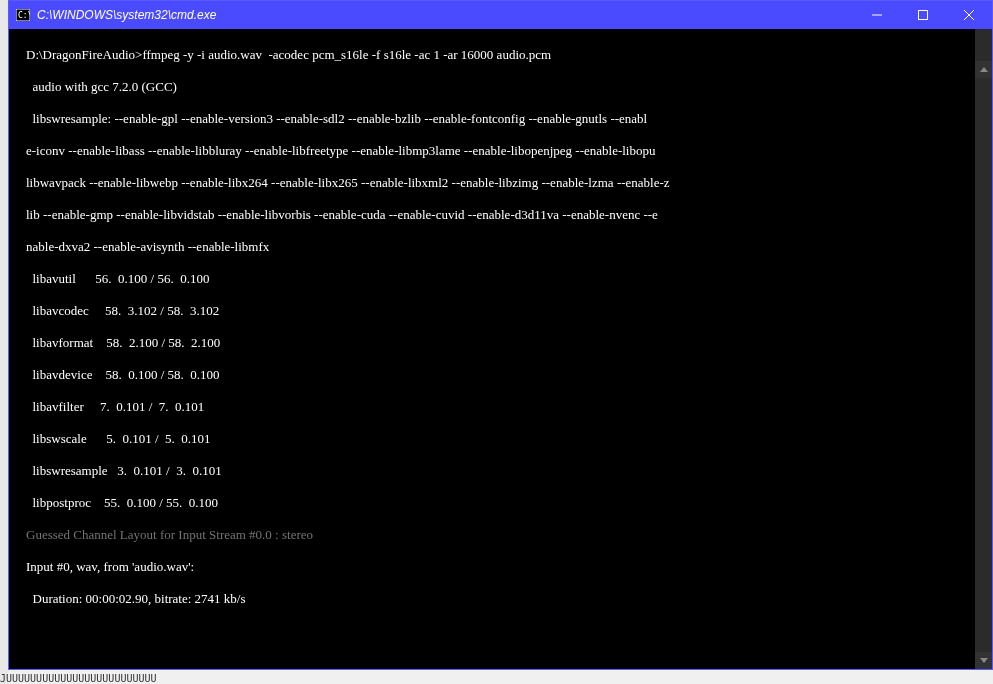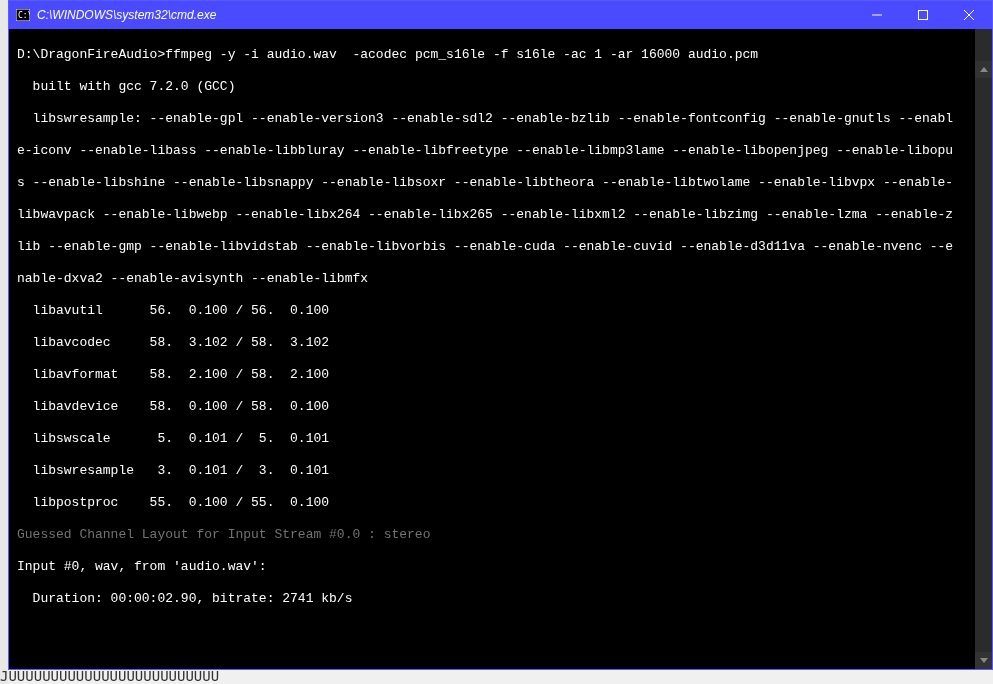--- a/index.html
+++ b/index.html
@@ -81,21 +81,21 @@
   position: relative;
   white-space: pre;
 }
 .terminal-content {
   position: absolute;
   left: 0;
   top: 2px;
   right: 17px;
   bottom: 0;
 }
-.line { padding-left: 8px; white-space: pre; }
+.line { padding-left: 17px; white-space: pre; font-family: Liberation Serif, serif; }
 .yellow { color: #737373; }
 .white { color: #ffffff; }
 .scrollbar {
   position: absolute;
   right: 0;
   top: 0;
   width: 17px;
   height: 100%;
   background: #2b2b2b;
 }
@@ -107,21 +107,21 @@
   align-items: center;
   justify-content: center;
   color: #888;
   font-size: 8px;
 }
 .scroll-down { position: absolute; bottom: 0; }
 .bottom-text {
   position: absolute;
   left: 0;
   bottom: 0;
-  font-size: 14px;
+  font-size: 10px;
   color: #333;
   font-family: monospace;
 }
 svg { display: block; }
 </style>
 </head>
 <body>
 
 <div class="left-edge"></div>
 
@@ -150,31 +150,31 @@
             <line x1="0" y1="0" x2="10" y2="10" stroke="#fff" stroke-width="1"></line>
             <line x1="10" y1="0" x2="0" y2="10" stroke="#fff" stroke-width="1"></line>
           </svg>
       </div>
     </div>
   </div>
 
   <div class="terminal">
     <div class="terminal-content">
 <div class="line"><span class="white">D:\DragonFireAudio&gt;</span><span class="white">ffmpeg -y -i audio.wav  -acodec pcm_s16le -f s16le -ac 1 -ar 16000 audio.pcm</span></div>
-<div class="line white">  built with gcc 7.2.0 (GCC)</div>
+<div class="line white">  audio with gcc 7.2.0 (GCC)</div>
 <div class="line white">  libswresample: --enable-gpl --enable-version3 --enable-sdl2 --enable-bzlib --enable-fontconfig --enable-gnutls --enabl</div>
 <div class="line white">e-iconv --enable-libass --enable-libbluray --enable-libfreetype --enable-libmp3lame --enable-libopenjpeg --enable-libopu</div>
-<div class="line white">s --enable-libshine --enable-libsnappy --enable-libsoxr --enable-libtheora --enable-libtwolame --enable-libvpx --enable-</div>
 <div class="line white">libwavpack --enable-libwebp --enable-libx264 --enable-libx265 --enable-libxml2 --enable-libzimg --enable-lzma --enable-z</div>
 <div class="line white">lib --enable-gmp --enable-libvidstab --enable-libvorbis --enable-cuda --enable-cuvid --enable-d3d11va --enable-nvenc --e</div>
 <div class="line white">nable-dxva2 --enable-avisynth --enable-libmfx</div>
 <div class="line white">  libavutil      56.  0.100 / 56.  0.100</div>
 <div class="line white">  libavcodec     58.  3.102 / 58.  3.102</div>
 <div class="line white">  libavformat    58.  2.100 / 58.  2.100</div>
 <div class="line white">  libavdevice    58.  0.100 / 58.  0.100</div>
+<div class="line white">  libavfilter     7.  0.101 /  7.  0.101</div>
 <div class="line white">  libswscale      5.  0.101 /  5.  0.101</div>
 <div class="line white">  libswresample   3.  0.101 /  3.  0.101</div>
 <div class="line white">  libpostproc    55.  0.100 / 55.  0.100</div>
 <div class="line yellow">Guessed Channel Layout for Input Stream #0.0 : stereo</div>
 <div class="line white">Input #0, wav, from 'audio.wav':</div>
 <div class="line white">  Duration: 00:00:02.90, bitrate: 2741 kb/s</div>
 
 
 
 

